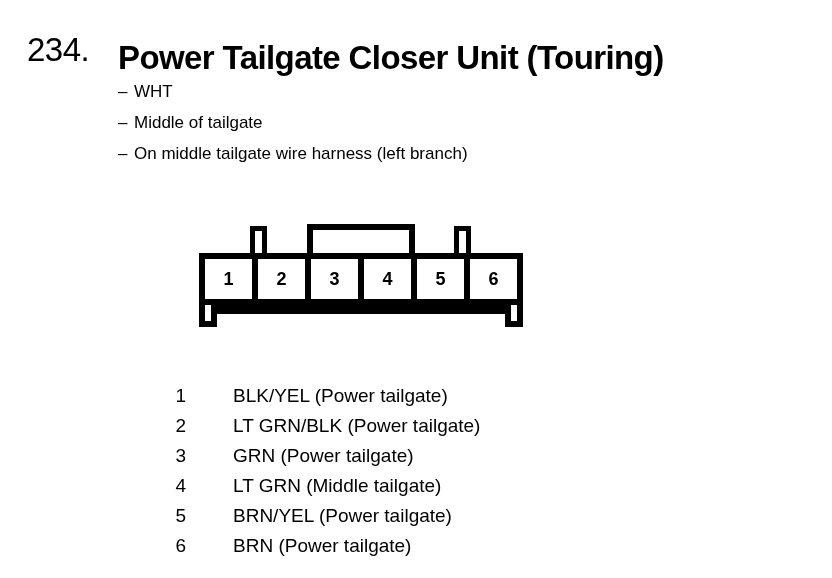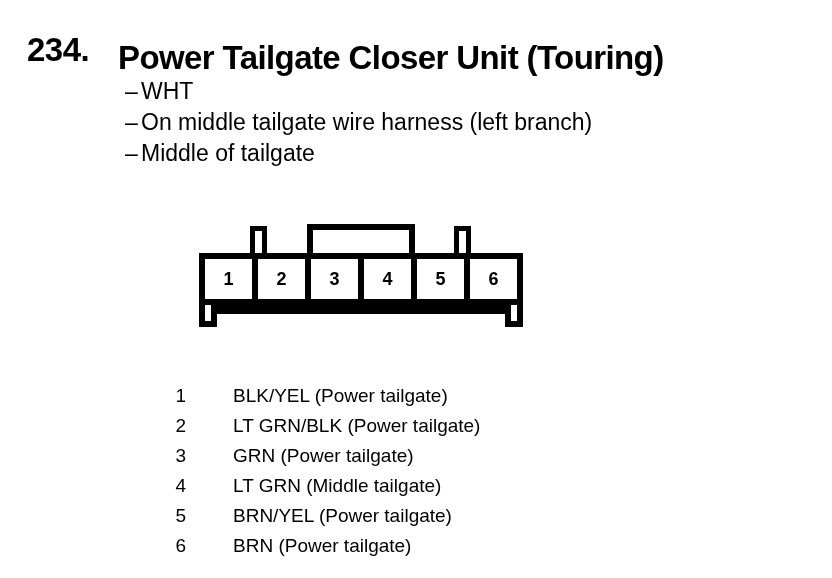--- a/index.html
+++ b/index.html
@@ -24,21 +24,21 @@
     top: 30px;
     width: 790px;
     height: 42px;
     white-space: nowrap;
   }
   #entry-number {
     position: absolute;
     left: 0;
     top: 0;
     font-size: 33px;
-    font-weight: bold;
+    font-weight: normal;
     letter-spacing: -0.5px;
     line-height: 40px;
   }
   #entry-title {
     position: absolute;
     left: 91px;
     top: 8px;
     font-size: 33px;
     font-weight: bold;
     letter-spacing: -0.6px;
@@ -48,25 +48,24 @@
   
   #description-list {
     position: absolute;
     left: 118px;
     top: 81px;
     width: 660px;
   }
   .desc-line {
     position: relative;
     height: 21px;
-    font-size: 23px;
+    font-size: 17px;
     line-height: 21px;
     white-space: nowrap;
     margin-bottom: 10px;
-    margin-left: 7px;
   }
   .desc-dash {
     display: inline-block;
     width: 16px;
   }
 
   
   #connector-figure {
     position: absolute;
     left: 199px;
@@ -175,24 +174,24 @@
 <div id="title-row">
   <span id="entry-number">234.</span>
   <span id="entry-title">Power Tailgate Closer Unit (Touring)</span>
 </div>
 
 <div id="description-list">
   <div class="desc-line">
     <span class="desc-dash">–</span><span>WHT</span>
   </div>
   <div class="desc-line">
+    <span class="desc-dash">–</span><span>Middle of tailgate</span>
+  </div>
+  <div class="desc-line">
     <span class="desc-dash">–</span><span>On middle tailgate wire harness (left branch)</span>
-  </div>
-  <div class="desc-line">
-    <span class="desc-dash">–</span><span>Middle of tailgate</span>
   </div>
 </div>
 
 <div id="connector-figure">
 
   <div id="narrow-tab-left" class="narrow-tab"></div>
   <div id="center-tab"></div>
   <div id="narrow-tab-right" class="narrow-tab"></div>
 
   <div id="connector-body">

